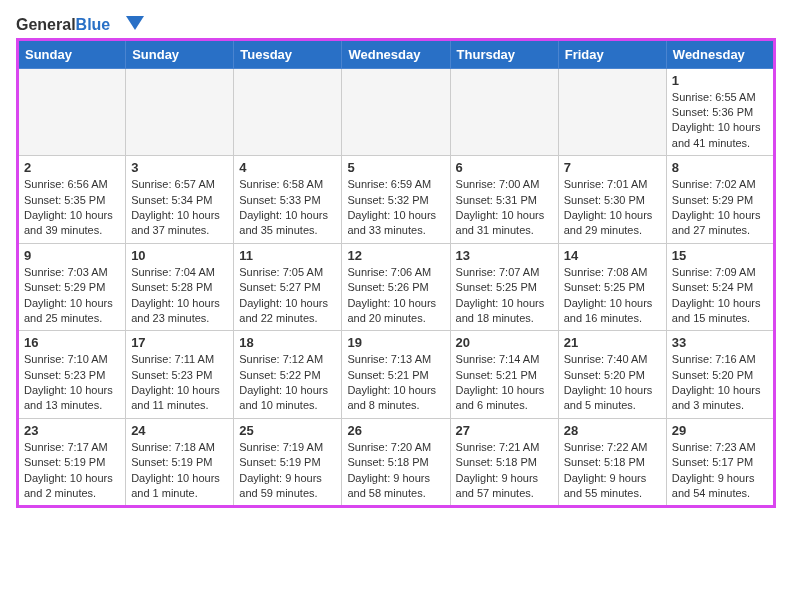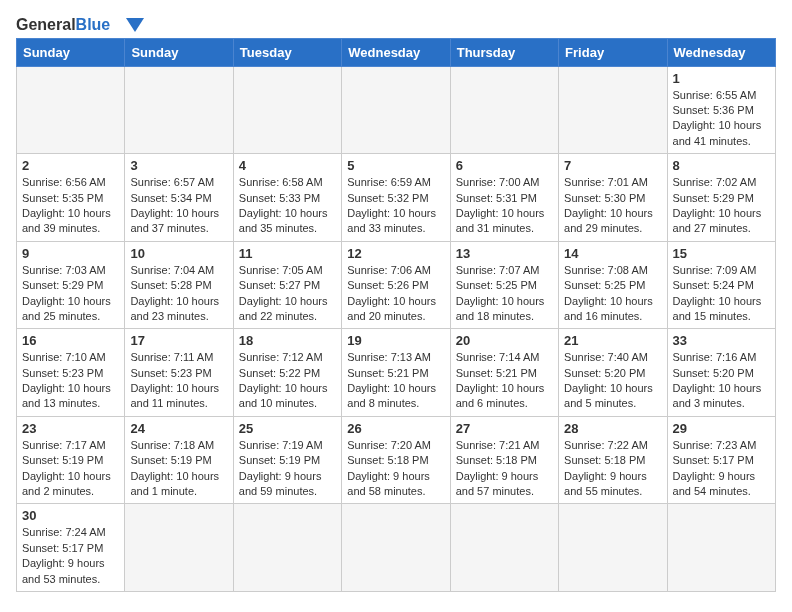--- a/index.html
+++ b/index.html
@@ -29,21 +29,21 @@
       font-weight: bold;
       color: #333;
     }
     .location-title {
       font-size: 15px;
       color: #333;
     }
     .calendar {
       width: 100%;
       border-collapse: collapse;
-      border: 1px solid #d946ef;
+      border: 3px solid #d946ef;
     }
     .calendar th {
       background: #2970c6;
       color: #fff;
       font-size: 13px;
       font-weight: bold;
       padding: 6px 6px;
       text-align: left;
       border: 1px solid #4a84d0;
     }
@@ -75,21 +75,21 @@
       border-bottom: 1px solid #ccc;
     }
   </style>
 </head>
 <body>
 
 <div class="header">
   <div class="logo">
       <div style="display: flex; flex-direction: row; line-height: 1.1;">
         <span style="font-weight: bold; font-size: 16px; color: rgb(51, 51, 51);">General</span>
-        <div style="display: flex; align-items: center; gap: 16px;">
+        <div style="display: flex; gap: 16px;">
           <span style="font-weight: bold; font-size: 16px; color: rgb(41, 112, 198);">Blue</span>
           <svg width="18" height="14" viewBox="0 0 18 14">
             <polygon points="0,0 18,0 9,14" fill="#2970c6"></polygon>
           </svg>
         </div>
       </div>
     </div>
   <div class="title-block">
     <div class="month-title"></div>
     <div class="location-title"></div>
@@ -292,28 +292,14 @@
 Sunset: 5:18 PM
 Daylight: 9 hours and 55 minutes.</div>
         </td>
         <td>
           <div class="day-num">29</div>
           <div class="day-info">Sunrise: 7:23 AM
 Sunset: 5:17 PM
 Daylight: 9 hours and 54 minutes.</div>
         </td>
       </tr>
-      <tr class="last-row">
-        <td>
-          <div class="day-num">30</div>
-          <div class="day-info">Sunrise: 7:24 AM
-Sunset: 5:17 PM
-Daylight: 9 hours and 53 minutes.</div>
-        </td>
-        <td class="empty"></td>
-        <td class="empty"></td>
-        <td class="empty"></td>
-        <td class="empty"></td>
-        <td class="empty"></td>
-        <td class="empty"></td>
-      </tr>
     </tbody>
 </table>
 
 </body></html>

